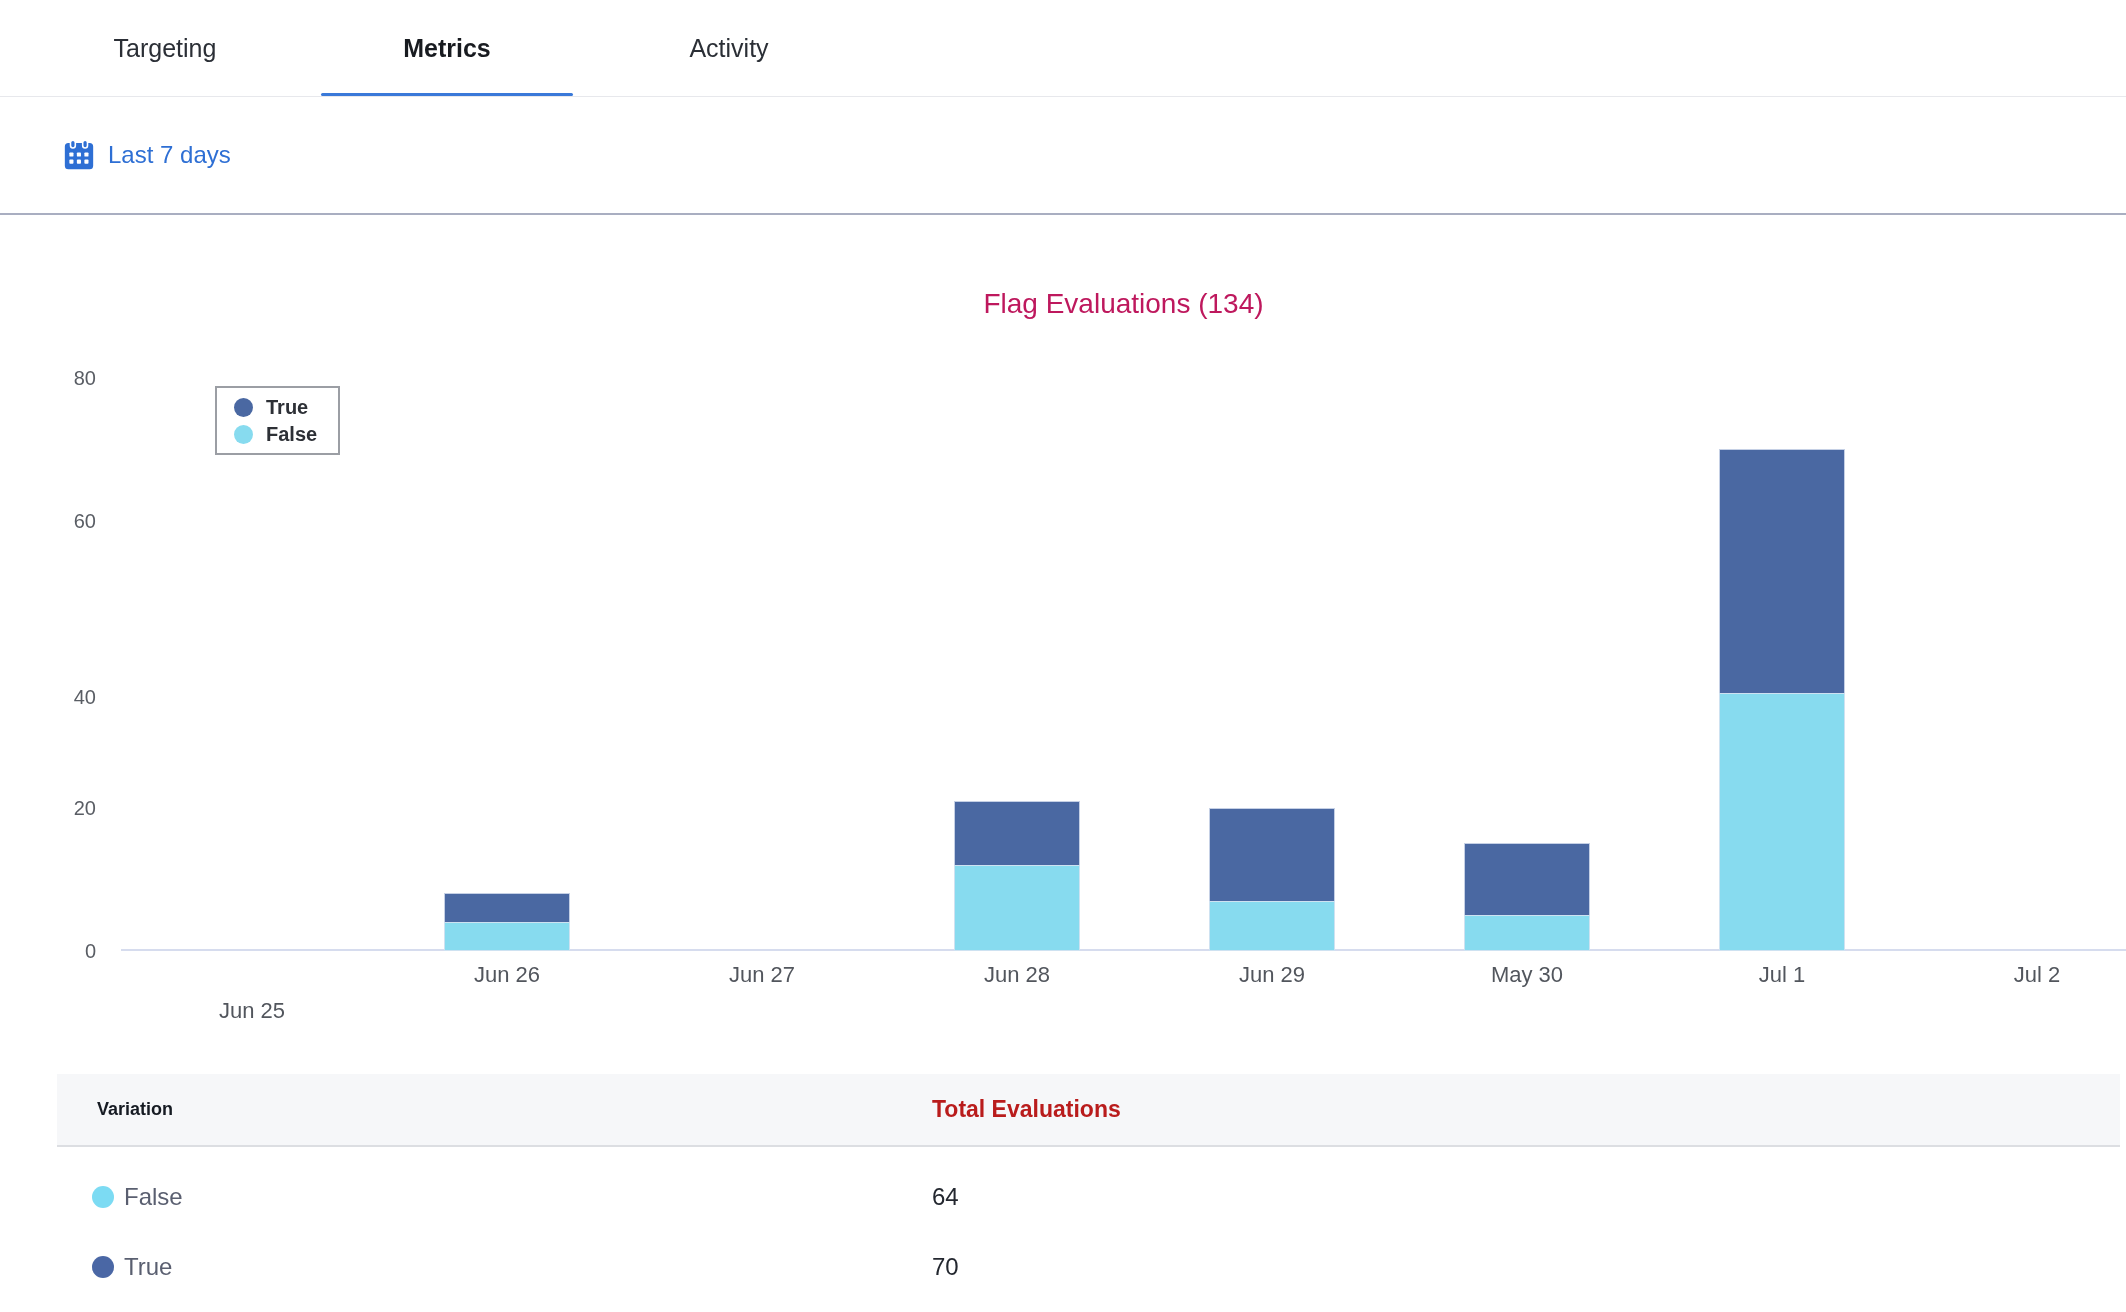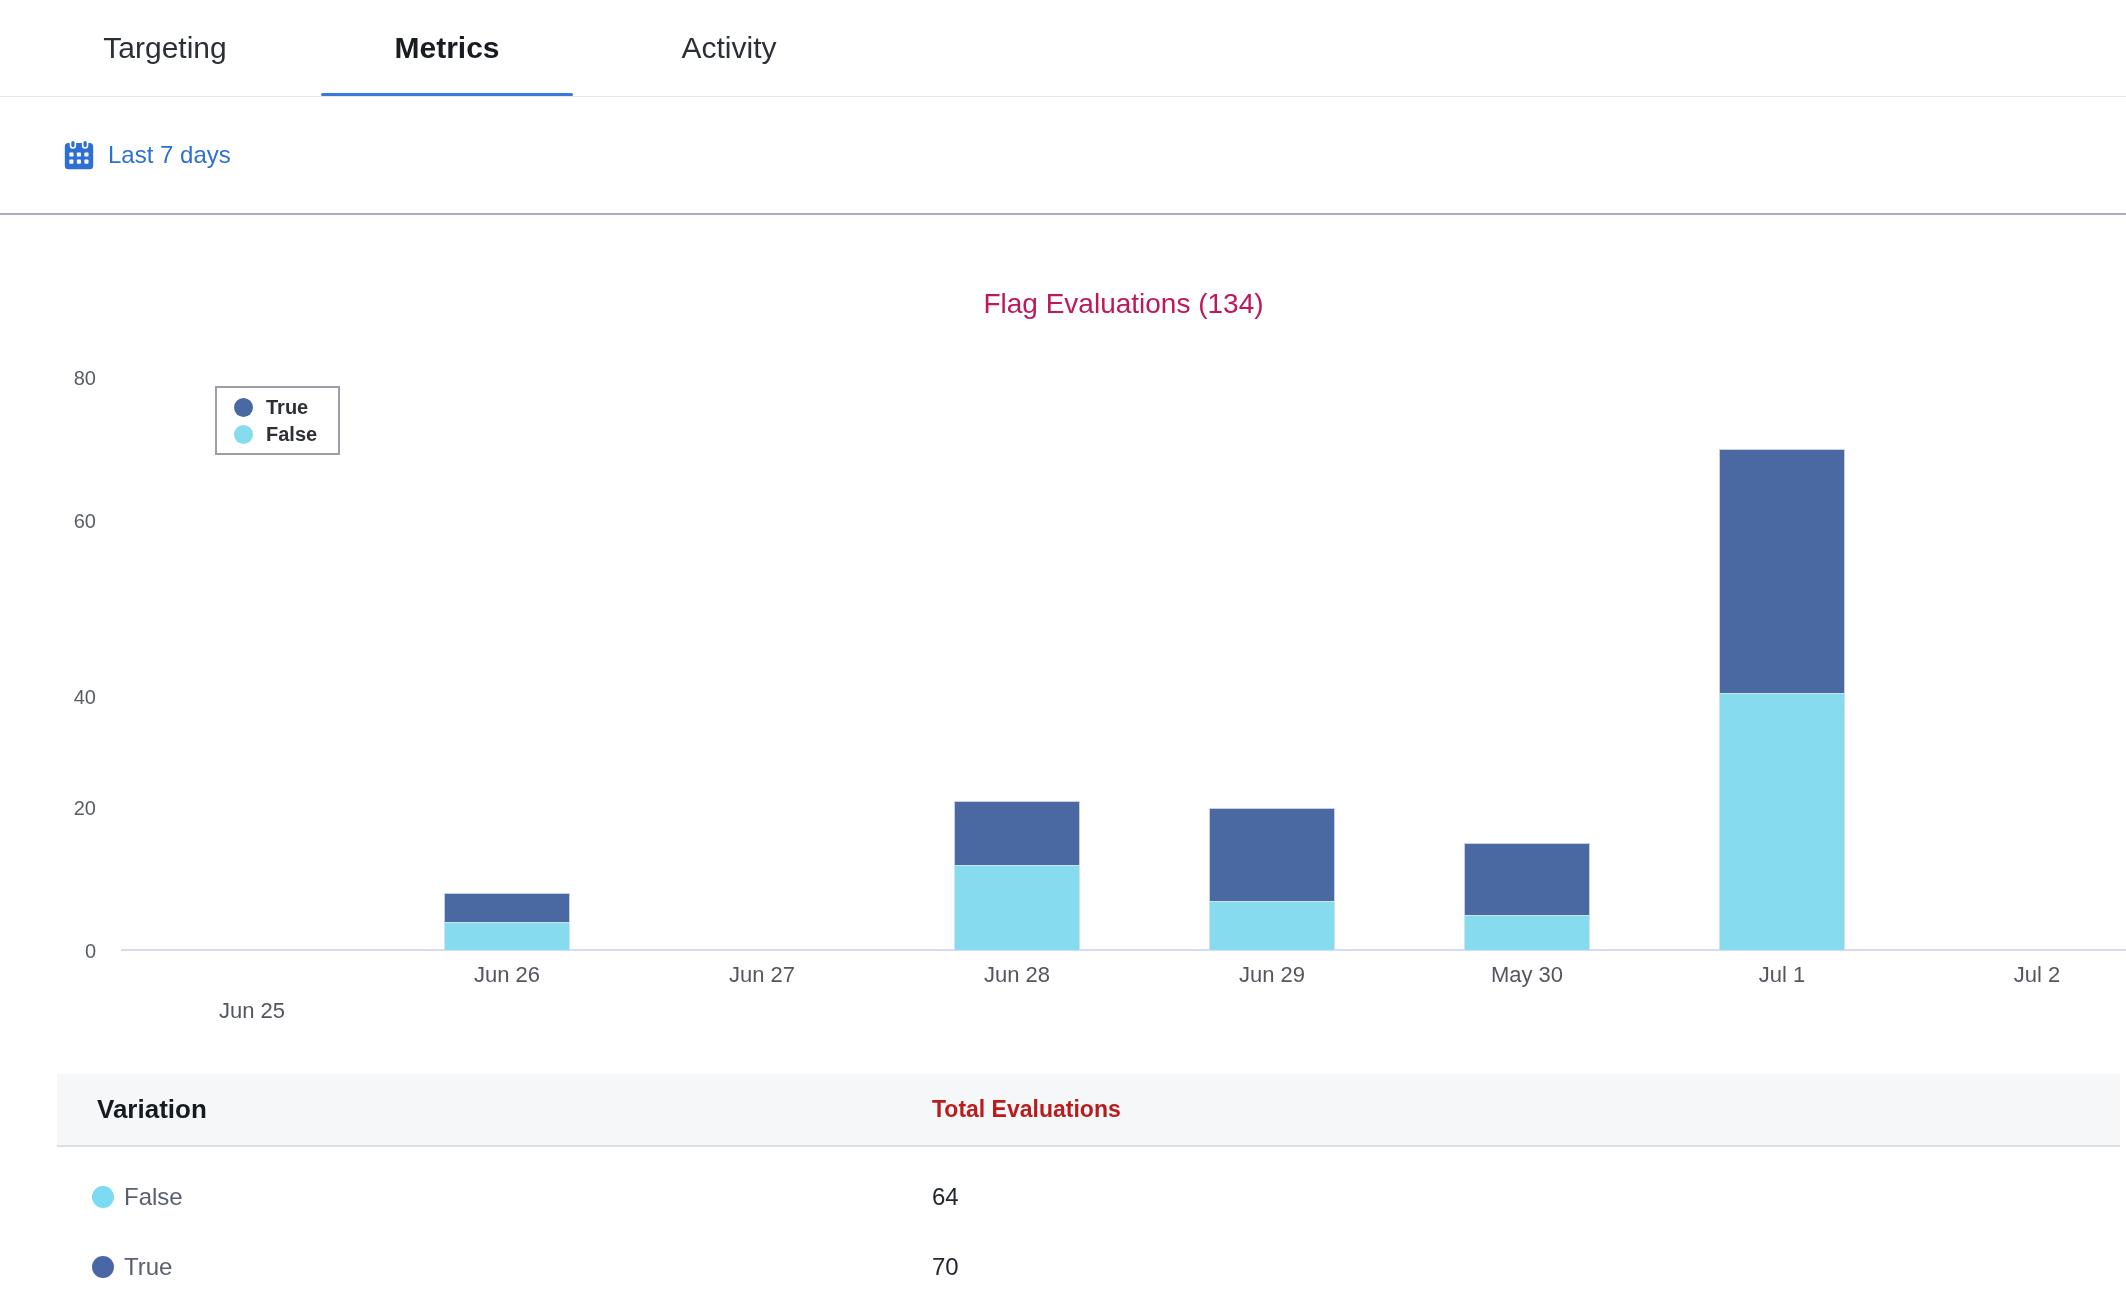--- a/index.html
+++ b/index.html
@@ -3,21 +3,21 @@
 <meta charset="utf-8">
 <style>
   html,body{margin:0;padding:0;background:#fff;}
   .page{
     position:relative;width:2126px;height:1312px;overflow:hidden;background:#fff;
     font-family:"Liberation Sans","DejaVu Sans",sans-serif;
   }
   
   .tabbar{position:absolute;left:0;top:0;width:100%;height:96px;background:#fff;border-bottom:1px solid #e7e8ec;}
   .tab{position:absolute;top:0;height:96px;width:252px;display:flex;align-items:center;justify-content:center;
-       font-size:30px;color:#2b2f36;cursor:pointer;}
+       font-size:25px;color:#2b2f36;cursor:pointer;}
   .tab.t0{left:39px;} .tab.t1{left:321px;} .tab.t2{left:603px;}
   .tab.active{font-weight:700;color:#181b20;}
   .tab.active::after{content:"";position:absolute;left:0;right:0;bottom:0;height:3px;background:#3a79d9;border-radius:2px;}
   
   .filterbar{position:absolute;left:0;top:97px;width:100%;height:116px;background:#fff;border-bottom:2px solid #a9aec1;}
   .daterange{position:absolute;left:62px;top:50%;transform:translateY(-50%);display:flex;align-items:center;gap:12px;
              background:none;border:none;padding:0;cursor:pointer;color:#2e6fd4;font-size:24px;font-weight:500;
              font-family:inherit;}
   .daterange svg{display:block;}
   
@@ -29,21 +29,21 @@
   .llab{font-size:20px;font-weight:700;color:#2d3036;}
   .ylabel{position:absolute;left:0;width:96px;text-align:right;font-size:20px;color:#595d64;height:28px;line-height:28px;}
   .baseline{position:absolute;left:121px;right:0;top:949px;height:2px;background:#d6dcee;}
   .bar{position:absolute;width:126px;display:flex;flex-direction:column;cursor:pointer;}
   .seg{width:100%;box-sizing:border-box;border:1px solid rgba(219,227,241,0.85);}
   .seg.true{border-bottom:none;}
   .xlabel{position:absolute;top:962px;width:180px;text-align:center;font-size:22px;color:#52565d;}
   
   .table{position:absolute;left:57px;right:6px;top:1074px;}
   .thead{position:relative;height:71px;background:#f6f7f9;border-bottom:2px solid #dcdee2;display:flex;align-items:center;}
-  .th1{padding-left:40px;font-size:26px;font-weight:700;color:#161b23;}
+  .th1{padding-left:40px;font-size:18px;font-weight:700;color:#161b23;}
   .th2{position:absolute;left:875px;font-size:23px;font-weight:700;color:#b91c1c;}
   .tbody{padding-top:15px;}
   .trow{position:relative;height:70px;display:flex;align-items:center;}
   .tcell-label{display:flex;align-items:center;gap:10px;padding-left:35px;}
   .tdot{width:22px;height:22px;border-radius:50%;flex:0 0 auto;}
   .tlabel{font-size:24px;color:#5a5f70;}
   .tval{position:absolute;left:875px;font-size:24px;color:#23272f;}
 </style>
 </head>
 <body>

